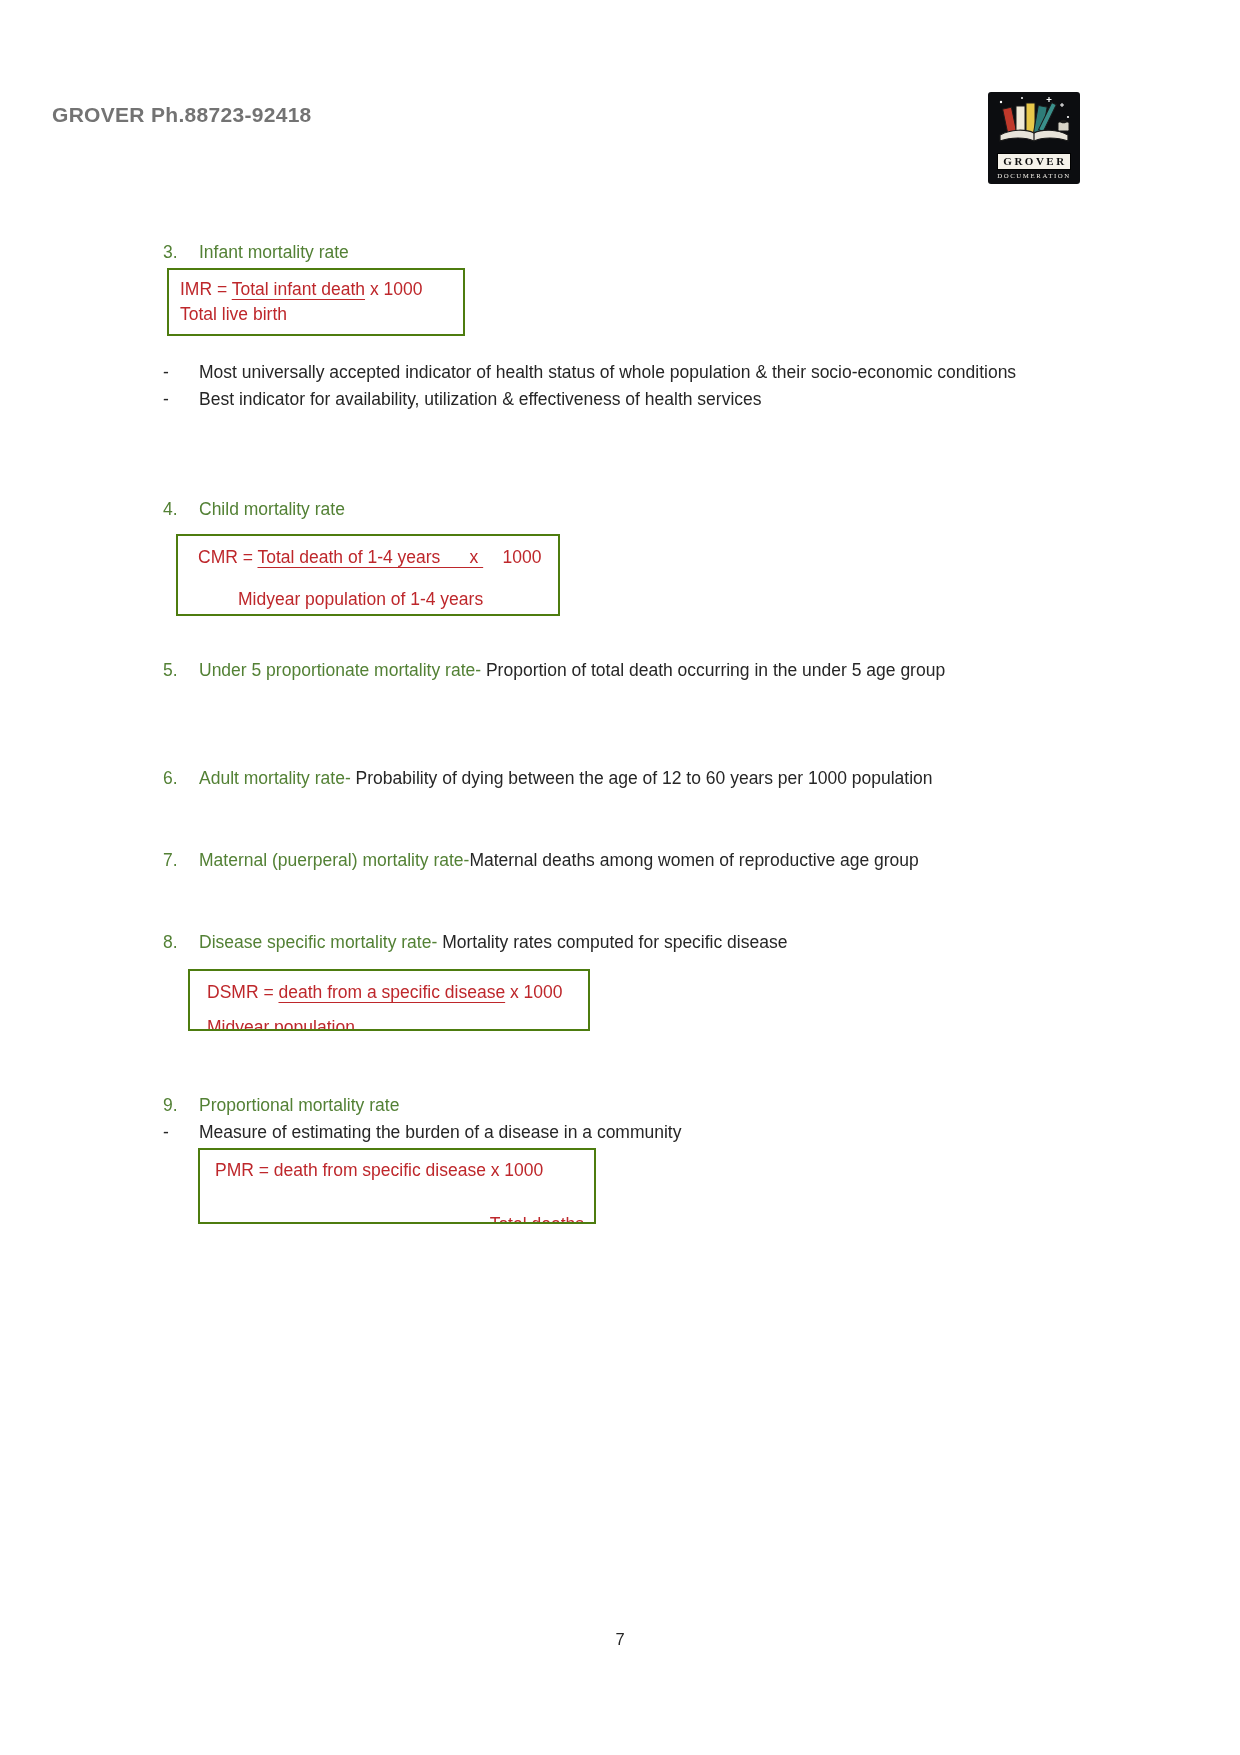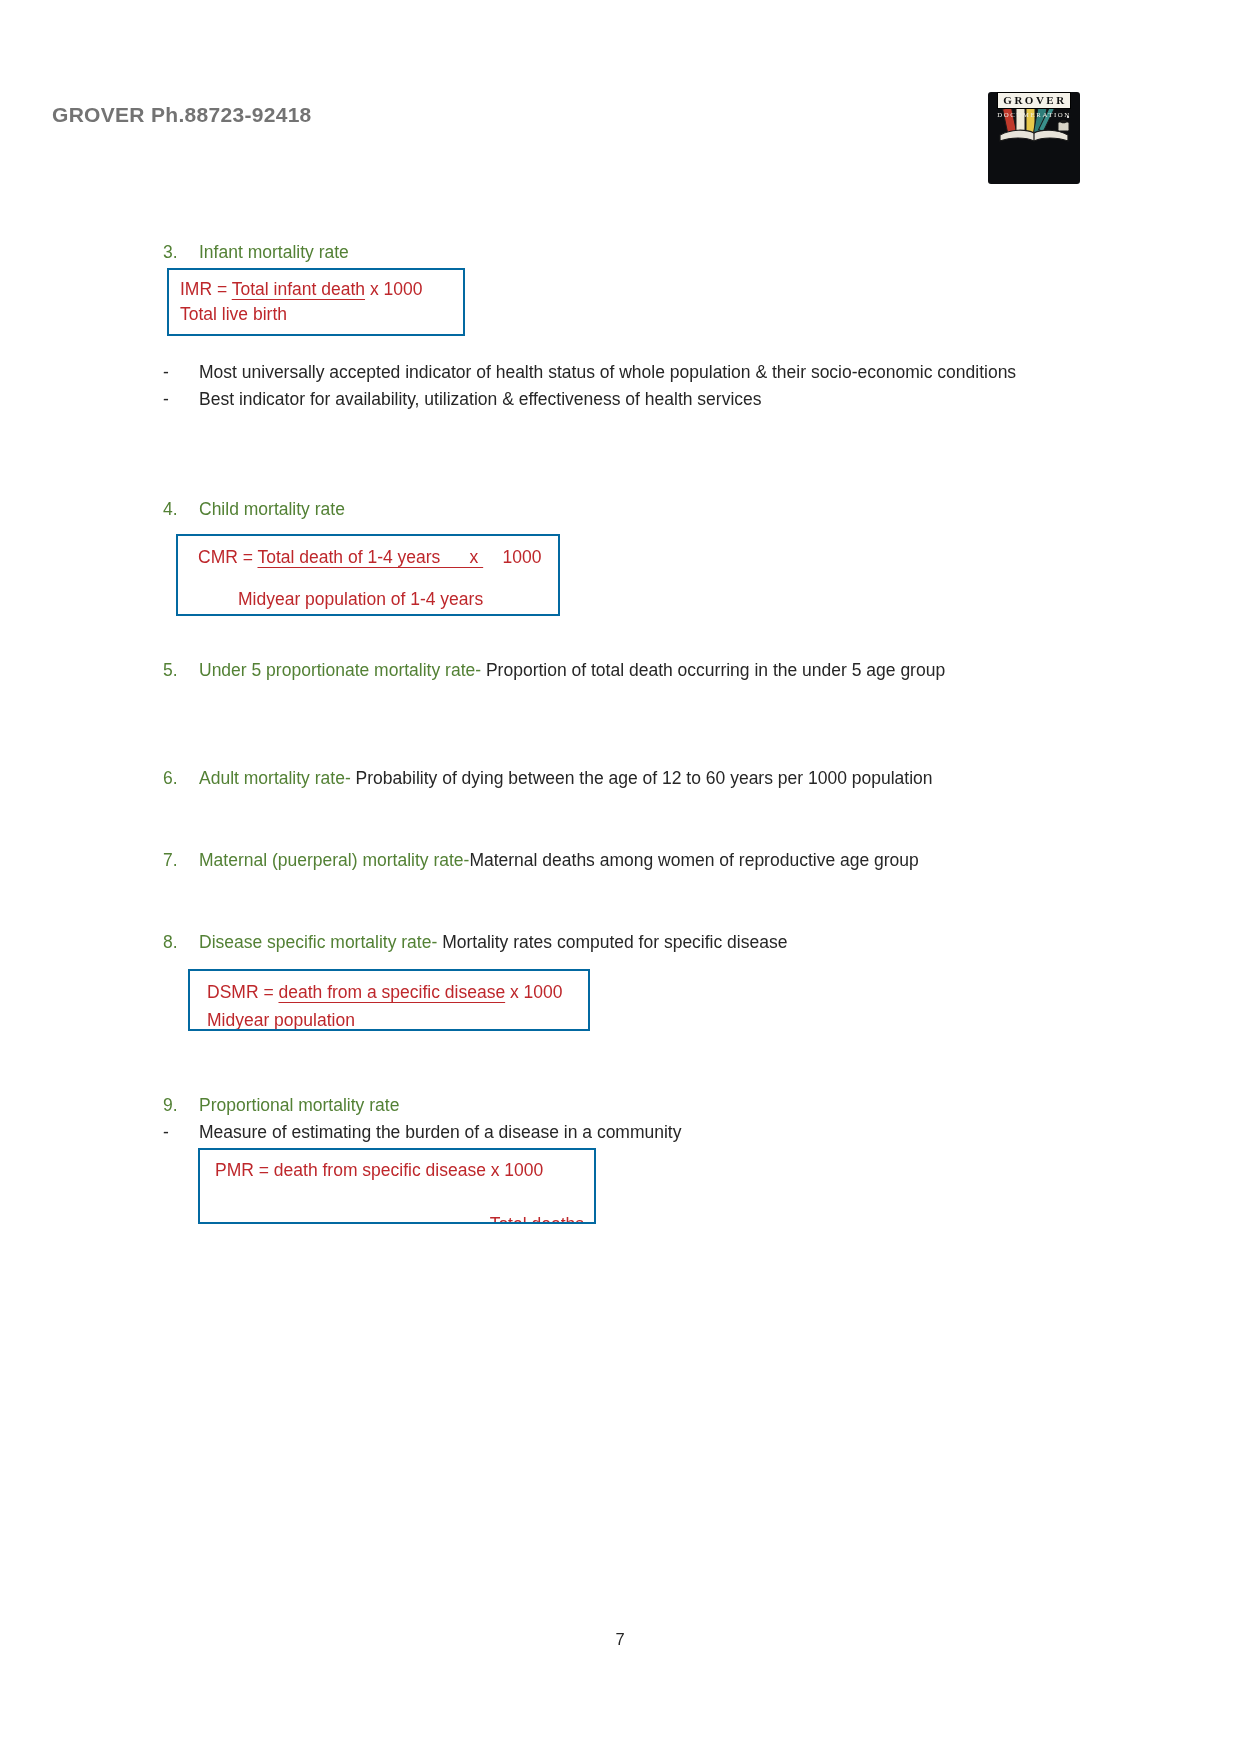--- a/index.html
+++ b/index.html
@@ -9,21 +9,21 @@
     font-family:"Liberation Sans", sans-serif; color:#262626; overflow:hidden;
   }
   .doc-header {
     position:absolute; left:52px; top:103px;
     font-size:21px; font-weight:bold; color:#737373; letter-spacing:0.3px;
   }
   
   .logo {
     position:absolute; left:988px; top:92px; width:92px; height:92px;
     background:#0c0d10; border-radius:3px;
-    display:flex; flex-direction:column; align-items:center; 
+    display:flex; flex-direction:column; align-items:center; justify-content:flex-end;
     padding-bottom:5px;
   }
   .logo svg { position:absolute; top:3px; left:4px; }
   .logo-name {
     position:relative; background:#f5f2ea; color:#111; border:1px solid #000;
     font-family:"Liberation Serif", serif; font-weight:bold; font-size:11px;
     letter-spacing:2.5px; line-height:13px; padding:1px 3px 1px 5px; z-index:2;
   }
   .logo-sub {
     position:relative; color:#f2efe8; font-family:"Liberation Serif", serif;
@@ -34,21 +34,21 @@
   .item .num { flex:none; width:36px; color:#538135; }
   .item .ibody { flex:1; white-space:pre-wrap; }
   .green { color:#538135; }
   
   .bullets { position:absolute; left:163px; }
   .bullet { display:flex; font-size:17.5px; line-height:27px; }
   .bullet .dash { flex:none; width:36px; }
   .bullet .btext { flex:1; white-space:pre-wrap; }
   
   .fbox {
-    position:absolute; border:2px solid #0369a1; background:#fff;
+    position:absolute; border:2px solid #4d7c0f; background:#fff;
     color:#be272b; font-size:17.5px; line-height:25px; overflow:hidden;
   }
   .fbox .fl { white-space:pre; }
   .ul { text-decoration:underline; text-underline-offset:4px; }
   .page-number {
     position:absolute; top:1630px; left:0; width:100%;
     text-align:center; font-size:16.5px; color:#262626;
   }
 </style>
 </head>
@@ -125,21 +125,21 @@
     <div class="ibody"><span class="green">Maternal (puerperal) mortality rate-</span><span>Maternal deaths among women of reproductive age group</span></div>
   </div>
 
   <div class="item" style="top:929px; width:980px;">
     <span class="num">8.</span>
     <div class="ibody"><span class="green">Disease specific mortality rate-</span><span> Mortality rates computed for specific disease</span></div>
   </div>
 
   <div class="fbox" style="top:969px; left:188px; width:402px; height:62px; padding:9px 10px 0 17px;">
     <div class="fl"><span>DSMR = </span><span class="ul">death from a specific disease</span><span> x 1000</span></div>
-    <div class="fl" style="margin-top:3px;">Midyear population</div>
+    <div class="fl" style="margin-top:10px;">Midyear population</div>
   </div>
 
   <div class="item" style="top:1092px; width:960px;">
     <span class="num">9.</span>
     <div class="ibody"><span class="green">Proportional mortality rate</span></div>
   </div>
 
   <div class="bullets" style="top:1119px; width:930px;">
     <div class="bullet">
       <span class="dash">-</span>

